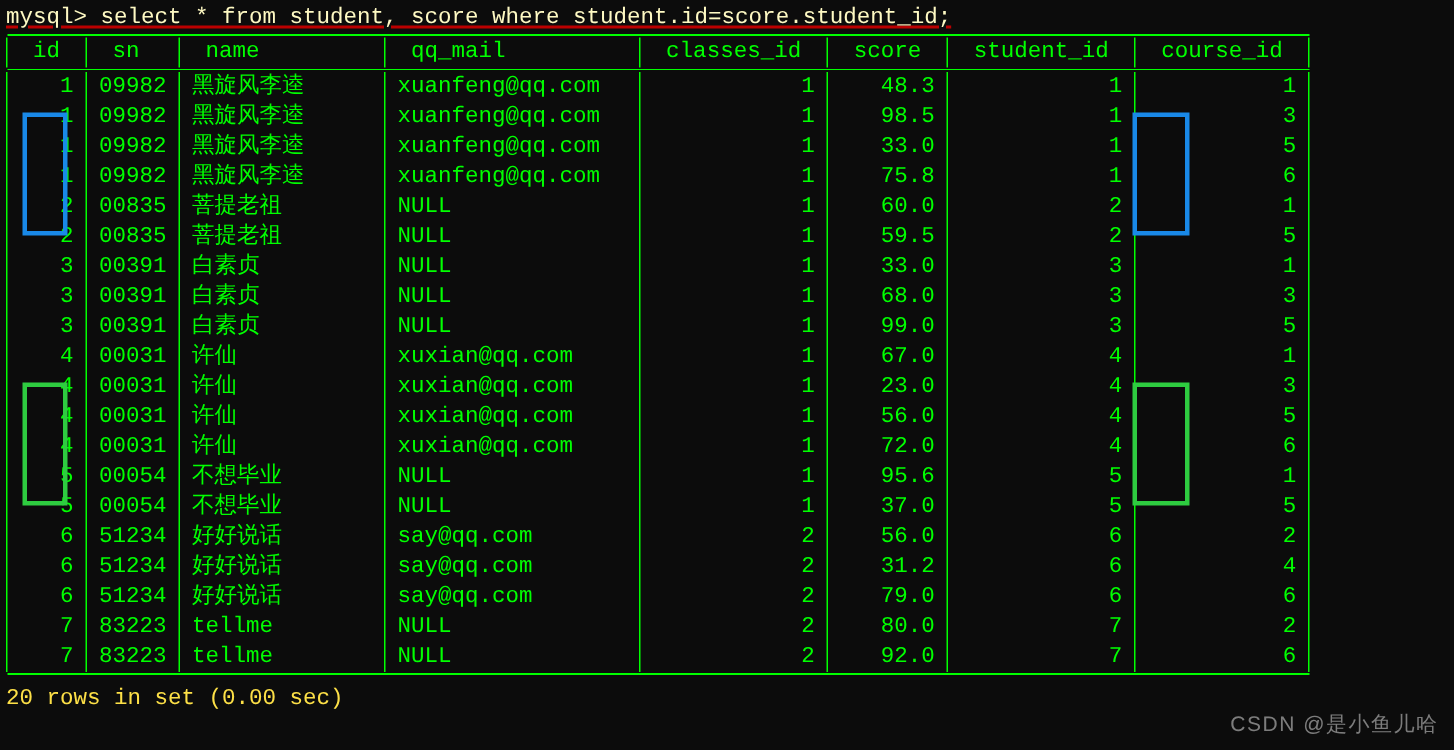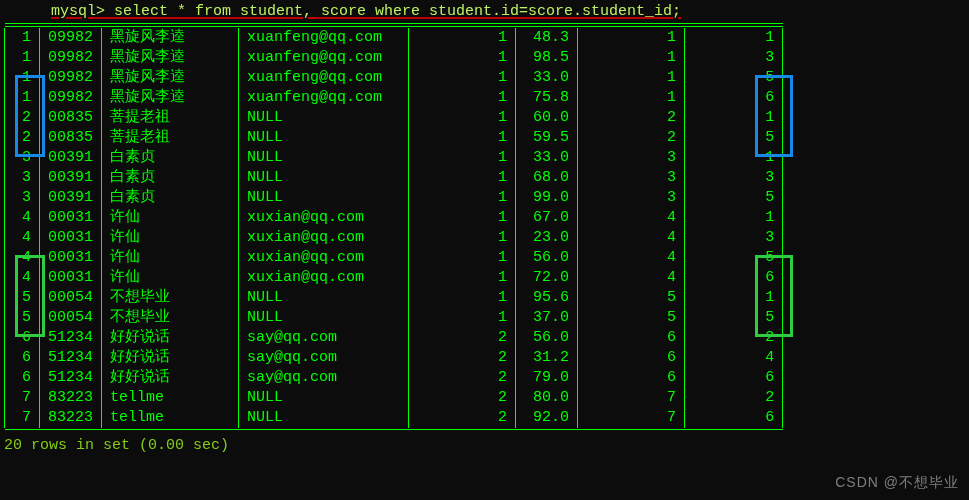--- a/index.html
+++ b/index.html
@@ -8,27 +8,26 @@
     font-family: "Consolas", "Courier New", monospace;
     font-size: 15px;
     color: #00ff00;
     width: 969px;
     height: 500px;
     overflow: hidden;
     position: relative;
     padding: 3px 4px;
   }
   .prompt-line {
-    color: #bef264;
+    color: #fef9c3;
     white-space: pre;
     text-decoration: underline;
     text-decoration-color: #b00;
     text-decoration-thickness: 2px;
     text-underline-offset: 2px;
-    margin-left: 47px;
   }
   table {
     border-collapse: collapse;
     margin-top: 2px;
   }
   th, td {
     padding: 0 8px;
     text-align: left;
     border-left: 1px solid #00ff00;
     border-right: 1px solid #00ff00;
@@ -39,21 +38,21 @@
   }
   td.num, th.num { text-align: right; }
   .hsep td {
     border: none;
     padding: 0;
     height: 3px;
     background: linear-gradient(transparent 1px, #00ff00 1px, #00ff00 2px, transparent 2px);
   }
   .footer {
     margin-top: 6px;
-    color: #84cc16;
+    color: #fde047;
   }
   .watermark {
     position: absolute;
     right: 10px;
     bottom: 8px;
     color: rgba(200,200,200,0.6);
     font-size: 14px;
     font-family: sans-serif;
     letter-spacing: 1px;
   }
@@ -67,20 +66,30 @@
 </head>
 <body>
 
 <div class="prompt-line">mysql&gt; select * from student, score where student.id=score.student_id;</div>
 
 <table>
   <tbody>
       <tr class="hsep">
         <td colspan="8"></td>
       </tr>
+  <tr id="header-row">
+        <th> id </th>
+        <th> sn </th>
+        <th> name </th>
+        <th> qq_mail </th>
+        <th> classes_id </th>
+        <th> score </th>
+        <th> student_id </th>
+        <th> course_id </th>
+      </tr>
   <tr class="hsep">
         <td colspan="8"></td>
       </tr>
   </tbody>
     <tbody id="body-rows">
       <tr>
         <td class="num"> 1</td>
         <td>09982</td>
         <td>黑旋风李逵     </td>
         <td>xuanfeng@qq.com  </td>
@@ -282,18 +291,18 @@
     </tbody>
   <tbody>
       <tr class="hsep">
         <td colspan="8"></td>
       </tr>
 </tbody>
   </table>
 
 <div class="footer">20 rows in set (0.00 sec)</div>
 
-<div class="watermark">CSDN @不想毕业</div>
+<div class="watermark">CSDN @是小鱼儿哈</div>
 
 <div class="box" style="border-color: rgb(25, 137, 232); top: 75px; left: 15px; width: 30px; height: 82px;"></div>
 <div class="box" style="border-color: rgb(25, 137, 232); top: 75px; left: 755px; width: 38px; height: 82px;"></div>
 <div class="box" style="border-color: rgb(46, 204, 64); top: 255px; left: 15px; width: 30px; height: 82px;"></div>
 <div class="box" style="border-color: rgb(46, 204, 64); top: 255px; left: 755px; width: 38px; height: 82px;"></div>
 
 </body></html>

